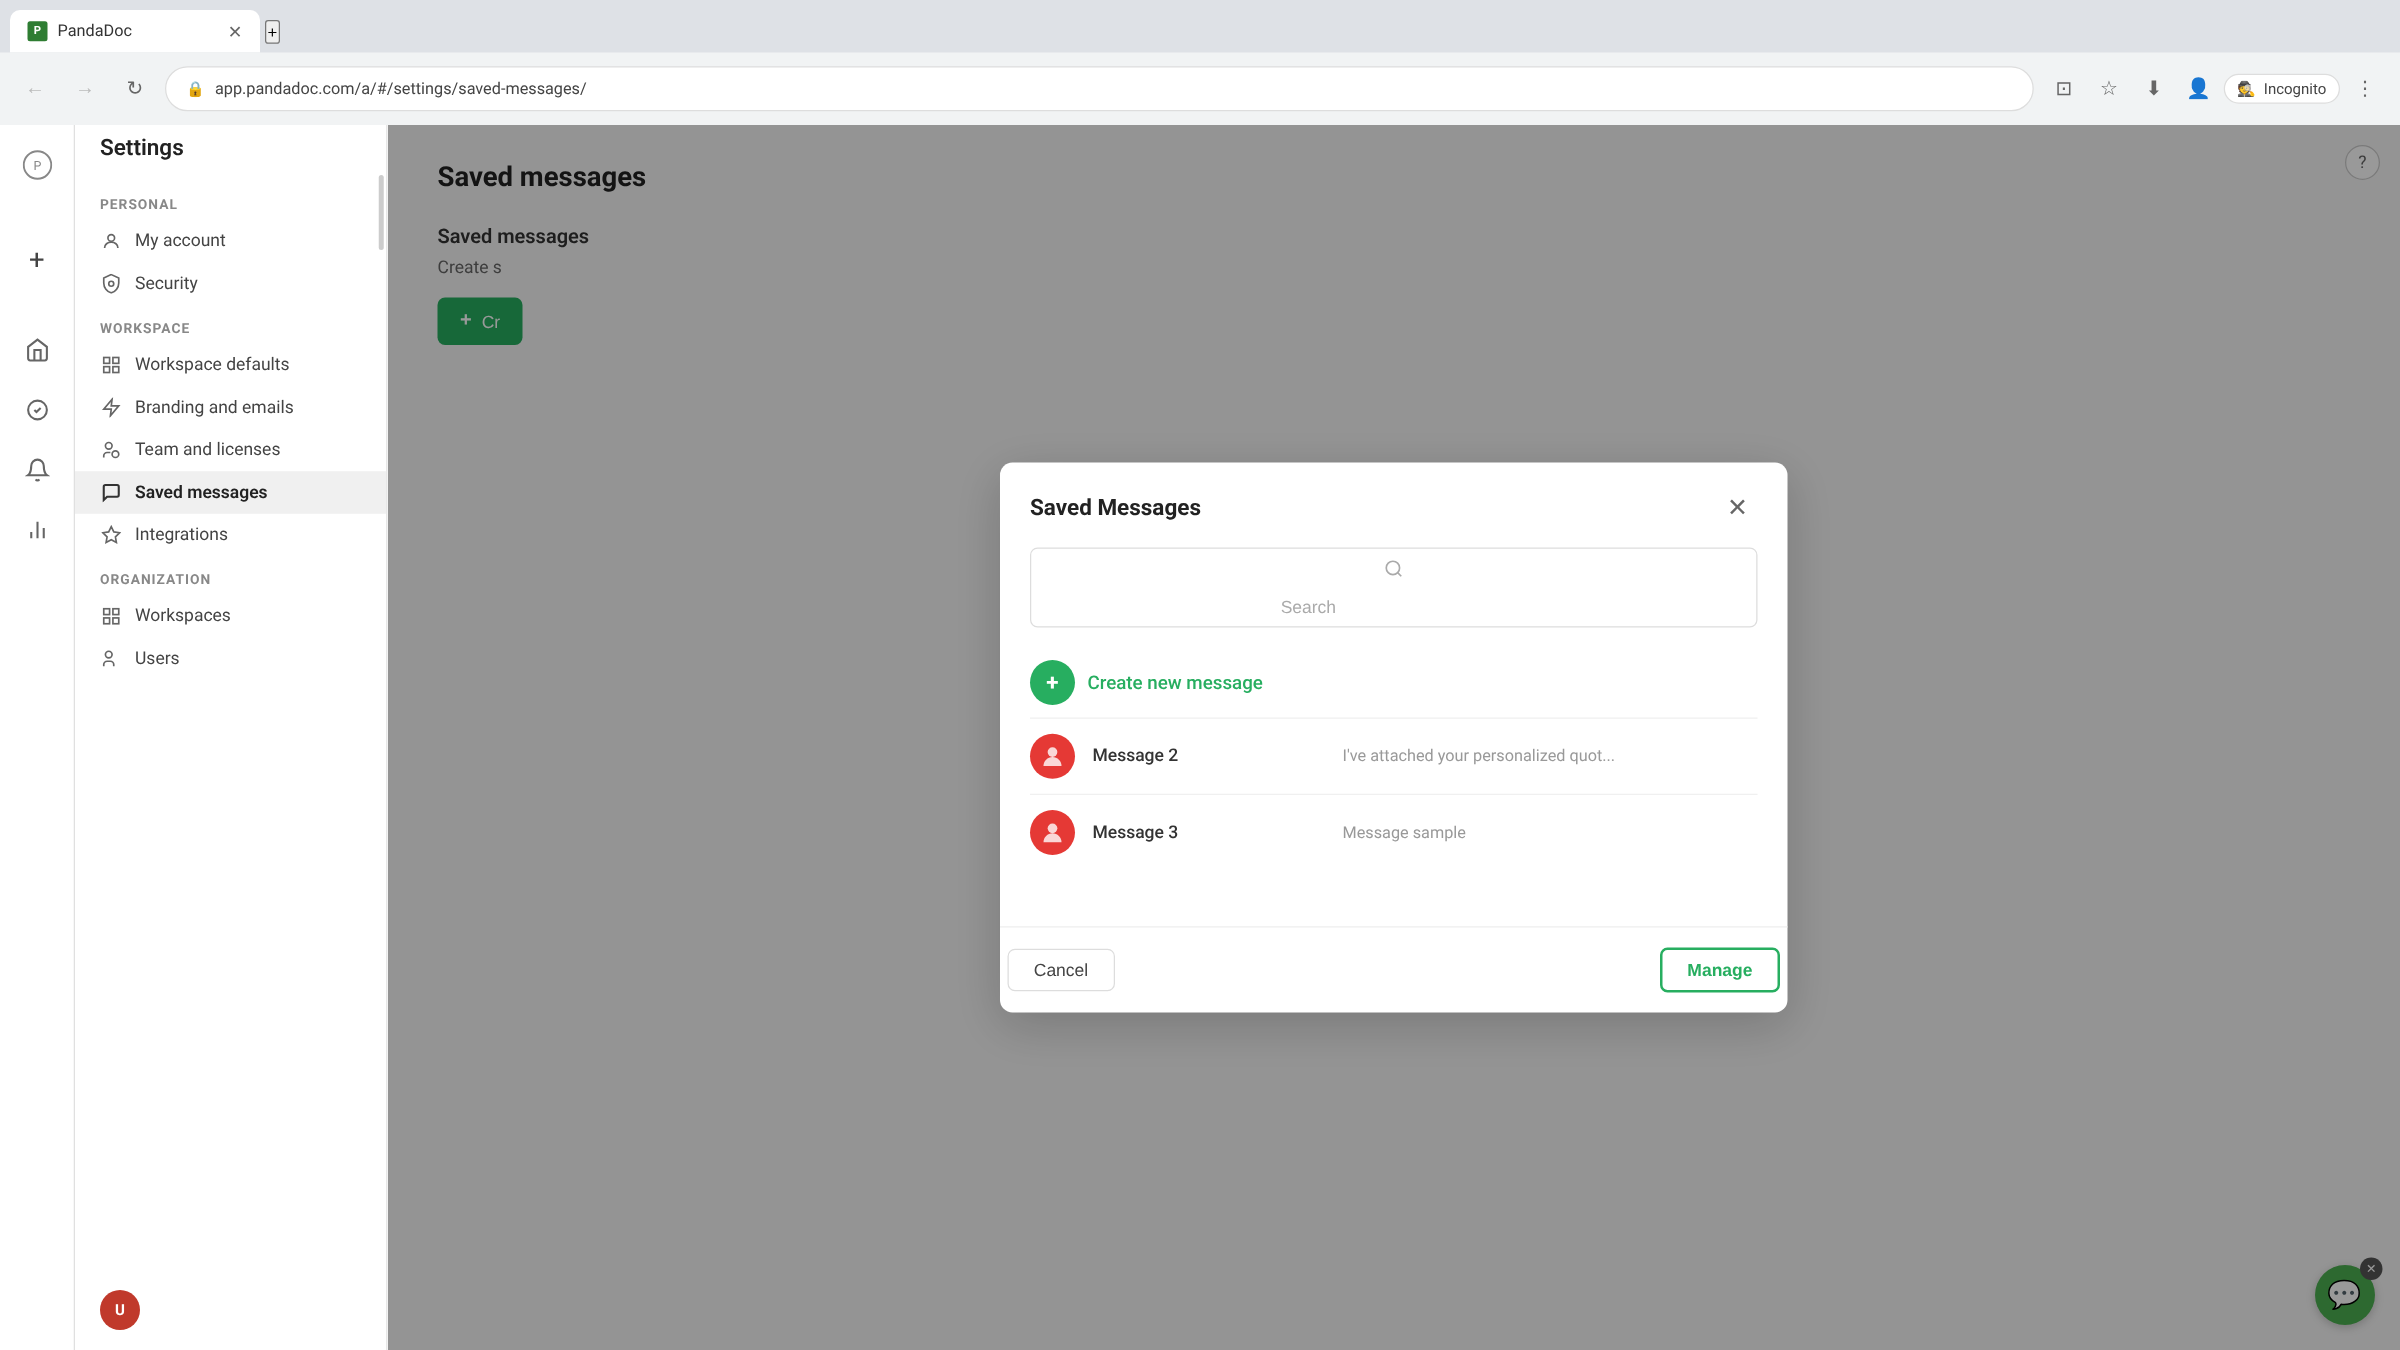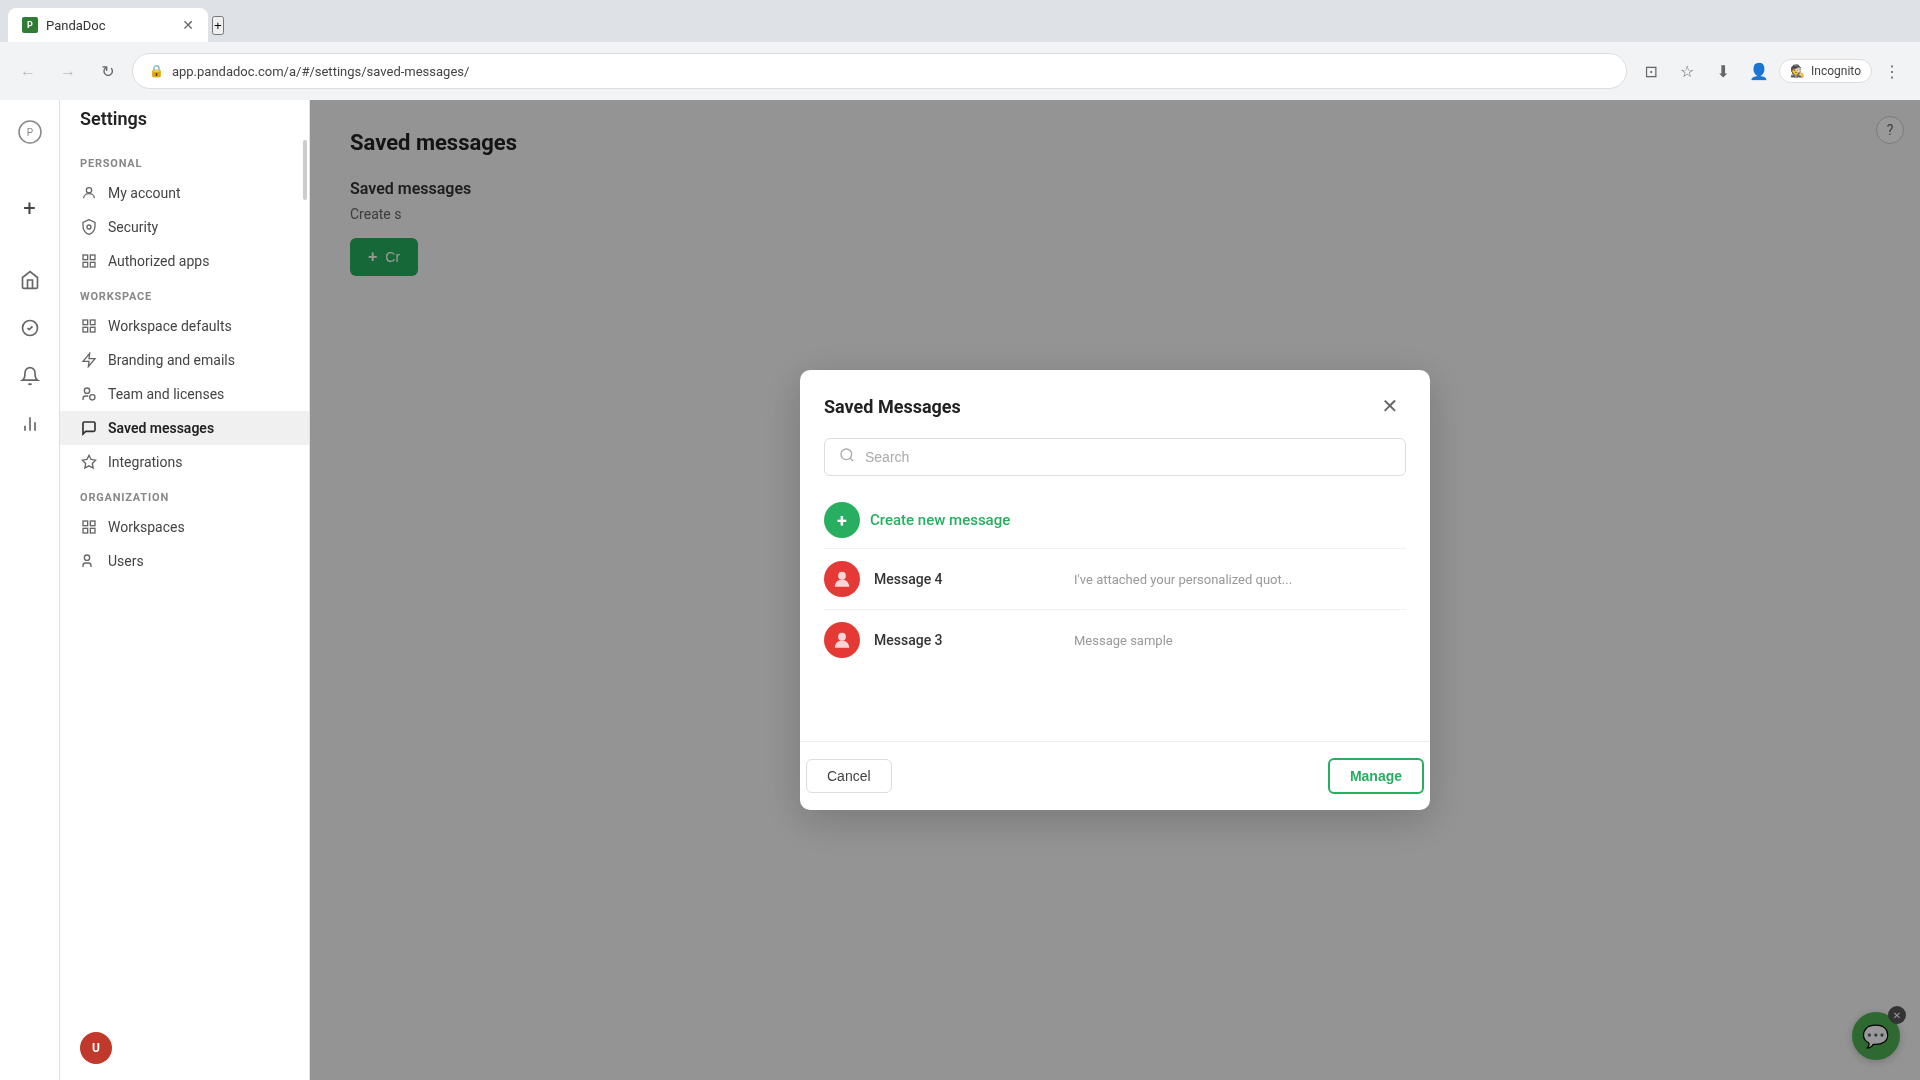--- a/index.html
+++ b/index.html
@@ -44,21 +44,21 @@
     .content-description { font-size: 14px; color: #666; margin-bottom: 16px; }
     .create-btn { display: flex; align-items: center; gap: 8px; background: #27ae60; color: white; border: none; border-radius: 6px; padding: 10px 18px; font-size: 14px; font-weight: 500; cursor: pointer; }
 
     
     .modal-overlay { position: absolute; top: 0; left: 0; right: 0; bottom: 0; background: rgba(0,0,0,0.4); display: flex; align-items: center; justify-content: center; z-index: 100; }
     .modal { background: #fff; border-radius: 10px; width: 630px; min-height: 440px; display: flex; flex-direction: column; box-shadow: 0 10px 40px rgba(0,0,0,0.2); }
     .modal-header { display: flex; align-items: center; justify-content: space-between; padding: 20px 24px 16px; }
     .modal-title { font-size: 18px; font-weight: 700; color: #222; }
     .modal-close-btn { background: none; border: none; cursor: pointer; color: #666; font-size: 20px; width: 32px; height: 32px; display: flex; align-items: center; justify-content: center; border-radius: 50%; }
     .modal-body { flex: 1; padding: 0 24px 20px; }
-    .search-bar { display: flex; align-items: center; gap: 10px; border: 1px solid #ddd; border-radius: 6px; padding: 8px 14px; margin-bottom: 16px; }
+    .search-bar { display: flex; align-items: center; gap: 10px; border: 1px solid #ddd; border-radius: 6px; padding: 8px 14px; margin-bottom: 16px; flex-direction: column; }
     .search-bar input { border: none; outline: none; font-size: 14px; color: #444; flex: 1; }
     .search-bar input::placeholder { color: #aaa; }
     .message-list { display: flex; flex-direction: column; }
     .create-message-row { display: flex; align-items: center; gap: 10px; padding: 10px 0; cursor: pointer; }
     .create-message-icon { width: 36px; height: 36px; background: #27ae60; border-radius: 50%; display: flex; align-items: center; justify-content: center; color: white; font-size: 18px; font-weight: bold; }
     .create-message-label { font-size: 15px; color: #27ae60; font-weight: 500; }
     .message-row { display: flex; align-items: center; padding: 12px 0; border-top: 1px solid #f0f0f0; cursor: pointer; }
     .message-name { font-size: 14px; font-weight: 500; color: #333; width: 200px; flex-shrink: 0; }
     .message-preview { font-size: 13px; color: #999; flex: 1; }
     .modal-footer { display: flex; align-items: center; justify-content: space-between; padding: 16px 6px; border-top: 1px solid #eee; }
@@ -165,31 +165,20 @@
     </div>
     <div class="sidebar-item">
       <span class="item-icon">
         <svg width="16" height="16" viewBox="0 0 24 24" fill="none" stroke="currentColor" stroke-width="2">
             <circle cx="12" cy="12" r="3"></circle>
             <path d="M12 1l-9 4v6c0 5.5 3.8 10.7 9 12 5.2-1.3 9-6.5 9-12V5l-9-4z"></path>
           </svg>
       </span>
       <span>Security</span>
     </div>
-    <div class="sidebar-item">
-      <span class="item-icon">
-        <svg width="16" height="16" viewBox="0 0 24 24" fill="none" stroke="currentColor" stroke-width="2">
-            <rect x="3" y="3" width="7" height="7"></rect>
-            <rect x="14" y="3" width="7" height="7"></rect>
-            <rect x="3" y="14" width="7" height="7"></rect>
-            <rect x="14" y="14" width="7" height="7"></rect>
-          </svg>
-      </span>
-      <span>Authorized apps</span>
-    </div>
 
     <div class="sidebar-section-label">WORKSPACE</div>
     <div class="sidebar-item">
       <span class="item-icon">
         <svg width="16" height="16" viewBox="0 0 24 24" fill="none" stroke="currentColor" stroke-width="2">
             <rect x="3" y="3" width="7" height="7"></rect>
             <rect x="14" y="3" width="7" height="7"></rect>
             <rect x="3" y="14" width="7" height="7"></rect>
             <rect x="14" y="14" width="7" height="7"></rect>
           </svg>
@@ -300,21 +289,21 @@
               <span class="create-message-label">Create new message</span>
             </div>
 
             <div class="message-row">
               <div class="avatar-circle" style="background:#e53935;">
                 <svg width="20" height="20" viewBox="0 0 36 36">
                     <circle cx="18" cy="12" r="7" fill="rgba(255,255,255,0.8)"></circle>
                     <path d="M5 32c0-7.18 5.82-13 13-13s13 5.82 13 13" fill="rgba(255,255,255,0.8)"></path>
                   </svg>
               </div>
-              <span class="message-name">Message 4</span>
+              <span class="message-name">Message 2</span>
               <span class="message-preview">I've attached your personalized quot...</span>
             </div>
 
             <div class="message-row">
               <div class="avatar-circle" style="background:#e53935;">
                 <svg width="20" height="20" viewBox="0 0 36 36">
                     <circle cx="18" cy="12" r="7" fill="rgba(255,255,255,0.8)"></circle>
                     <path d="M5 32c0-7.18 5.82-13 13-13s13 5.82 13 13" fill="rgba(255,255,255,0.8)"></path>
                   </svg>
               </div>

